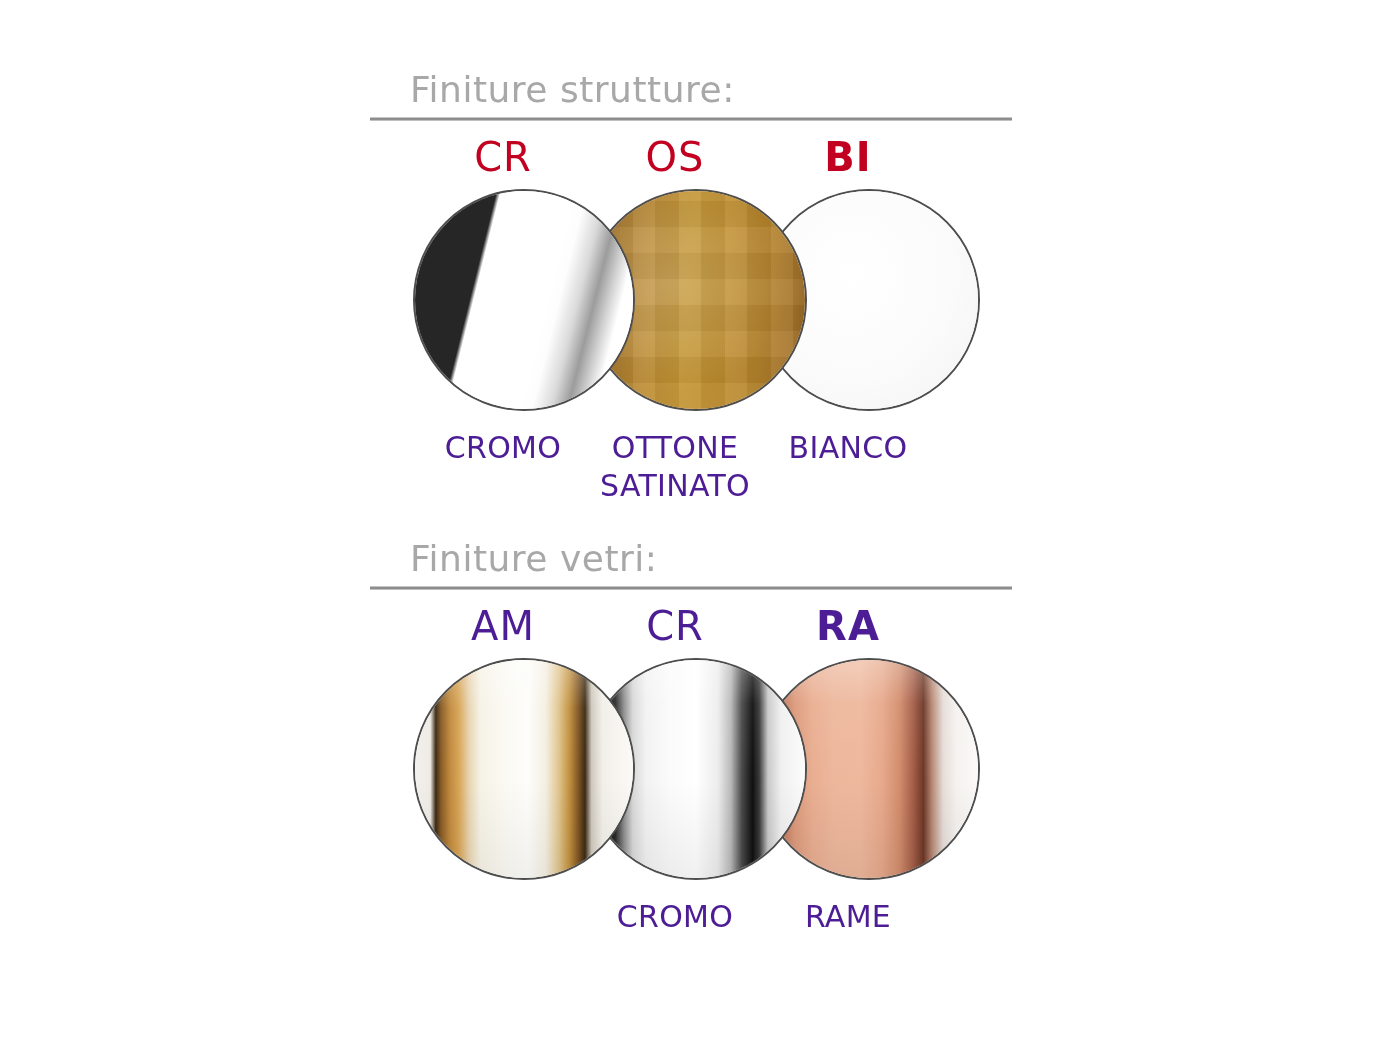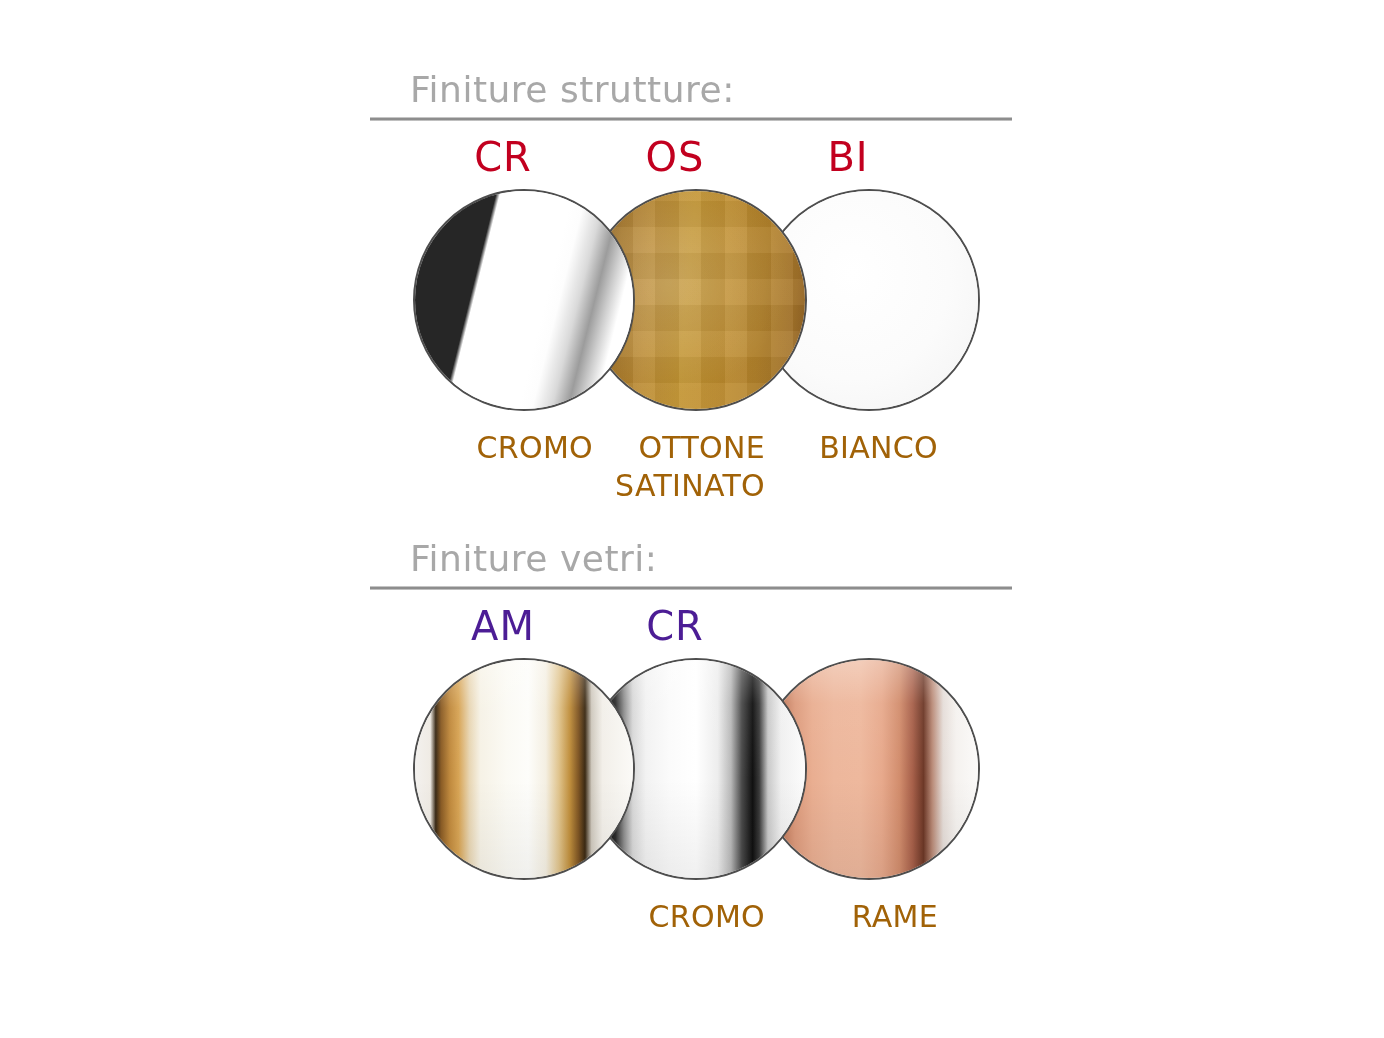--- a/index.html
+++ b/index.html
@@ -60,21 +60,21 @@
     top: 0;
     width: 180px;
     text-align: center;
     font-size: 40px;
     font-weight: 400;
     letter-spacing: 1px;
     line-height: 56px;
   }
   .code.c0 { left: 435px; }
   .code.c1 { left: 605px; }
-  .code.c2 { left: 778px; }
+  .code.c2 { left: 778px; font-weight: bold; }
   .code.c0, .code.c1, .code.c2 { margin-left: -435px; }
 
   
   .code-row .code.c0 { left: 43px; }
   .code-row .code.c1 { left: 215px; }
   .code-row .code.c2 { left: 388px; }
   .code-row .code { margin-left: 0; }
 
   .code-structures { color: #c2001f; }
   .code-glass      { color: #4c1d95; }
@@ -248,23 +248,23 @@
   
   .caption-row {
     position: relative;
     height: 80px;
     margin-top: 14px;
   }
   .caption {
     position: absolute;
     top: 0;
     width: 180px;
-    text-align: right;
+    text-align: center;
     font-size: 30px;
-    color: #a16207;
+    color: #4c1d95;
     line-height: 38px;
     letter-spacing: 0.3px;
   }
   .caption.p0 { left: 43px; }
   .caption.p1 { left: 215px; }
   .caption.p2 { left: 388px; }
   .caption .l2 { display: block; }
 </style>
 </head>
 <body>
@@ -311,20 +311,21 @@
 
   <div class="section" id="section-glass">
 
     <div class="section-title">Finiture vetri:</div>
 
     <div class="section-rule"></div>
 
     <div class="code-row">
       <div class="code code-glass c0">AM</div>
       <div class="code code-glass c1">CR</div>
+      <div class="code code-glass c2">RA</div>
     </div>
 
     <div class="swatch-row">
       <div class="swatch s0">
         <div class="swatch-fill fill-ambra"></div>
       </div>
       <div class="swatch s1">
         <div class="swatch-fill fill-cromo-vetro"></div>
       </div>
       <div class="swatch s2">

